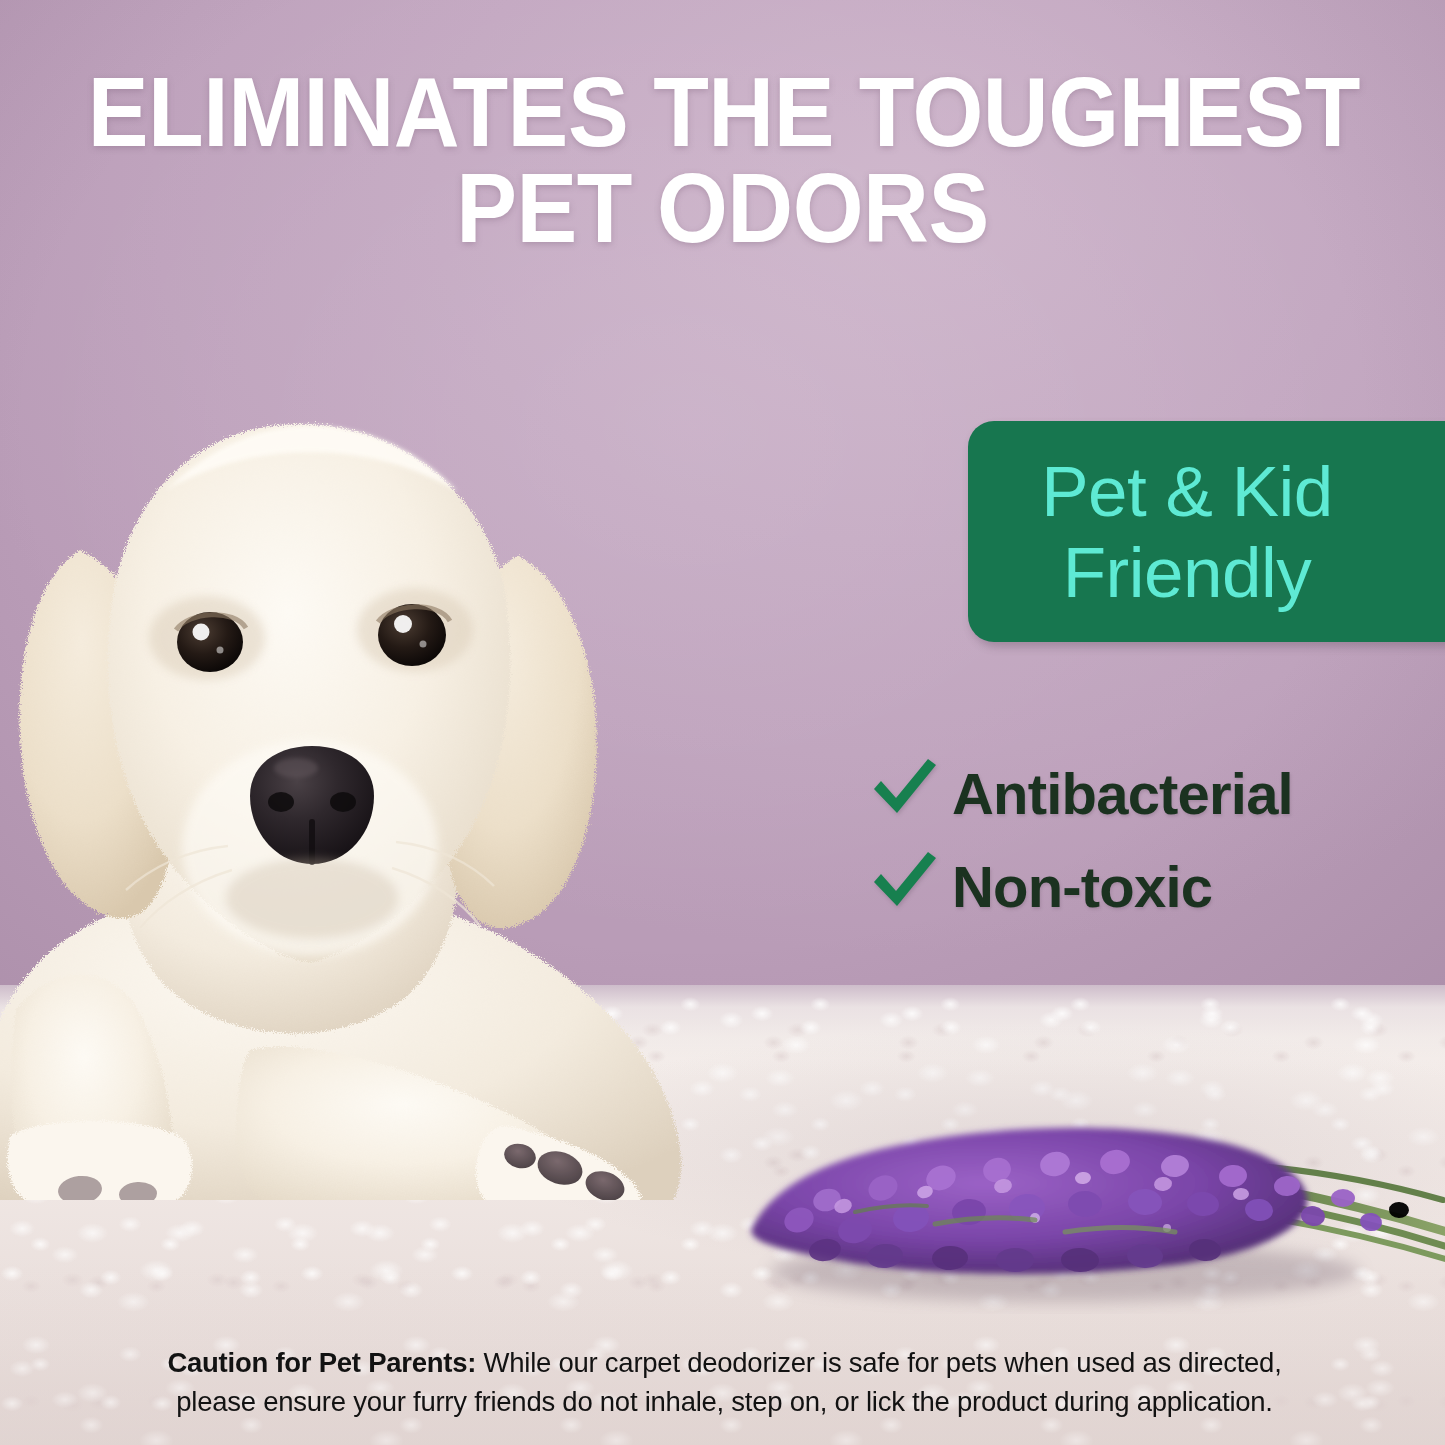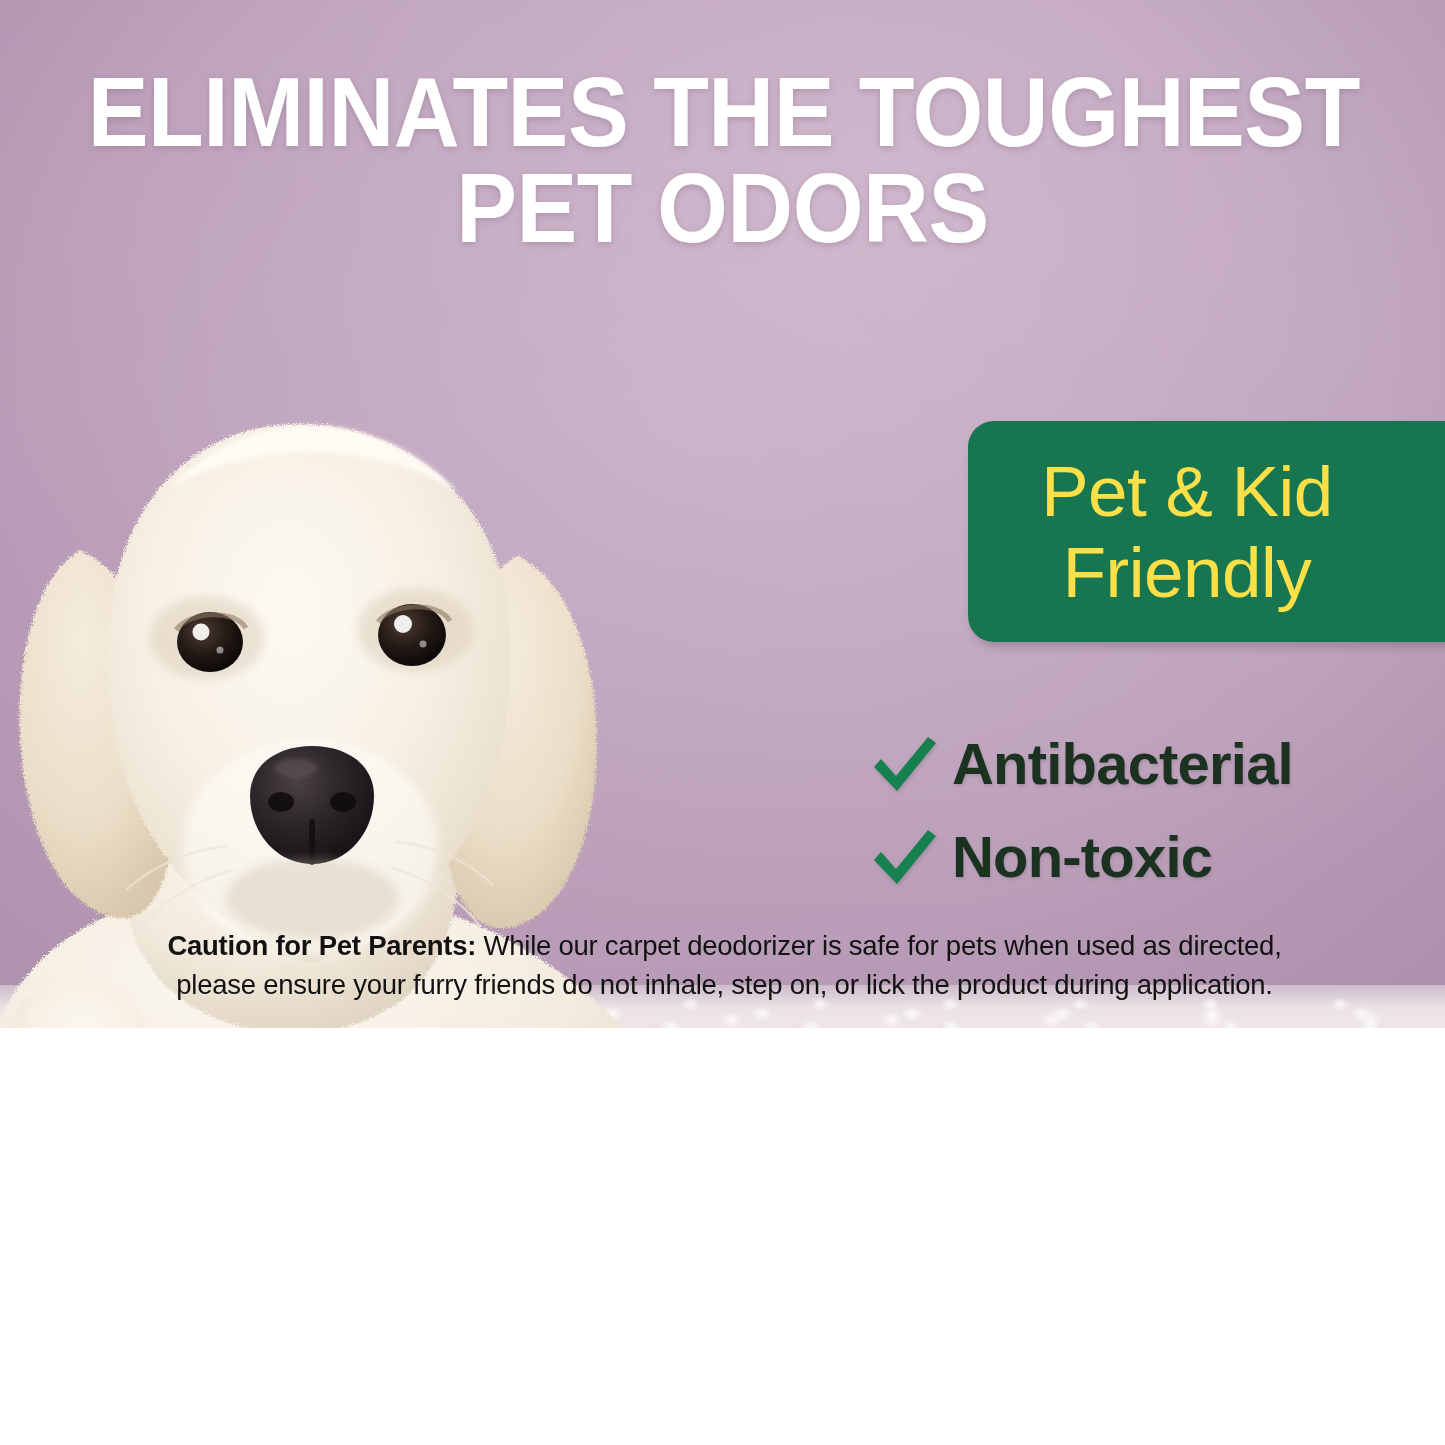--- a/index.html
+++ b/index.html
@@ -6,21 +6,21 @@
   html, body {
     margin: 0;
     padding: 0;
     background: #ffffff;
   }
   * { box-sizing: border-box; }
 
   .banner {
     position: relative;
     width: 1445px;
-    height: 1028px;
+    height: 1445px;
     overflow: hidden;
     font-family: "Liberation Sans", sans-serif;
     background: #c3a8c1;
   }
 
   
   .scene {
     position: absolute;
     inset: 0;
     overflow: hidden;
@@ -140,41 +140,41 @@
     background: #17764f;
     border-radius: 26px 0 0 26px;
     box-shadow: 3px 5px 9px rgba(86,62,84,0.30);
     display: flex;
     align-items: center;
     justify-content: flex-start;
     padding-left: 34px;
     padding-right: 96px;
   }
   .badge-text {
-    color: #fde047;
+    color: #5eead4;
     font-family: "Liberation Sans", sans-serif;
     font-weight: normal;
     font-size: 71px;
     line-height: 81px;
     text-align: center;
     width: 100%;
     letter-spacing: -0.5px;
   }
   .badge-line { display: block; white-space: nowrap; }
 
   
   .features {
     position: absolute;
     left: 868px;
     top: 733px;
     width: 560px;
   }
   .feature-row {
     display: flex;
-    align-items: flex-start;
+    align-items: flex-end;
     height: 92px;
     margin-bottom: 1px;
   }
   .feature-check {
     flex: 0 0 auto;
     width: 72px;
     height: 70px;
     position: relative;
     margin-right: 12px;
   }

